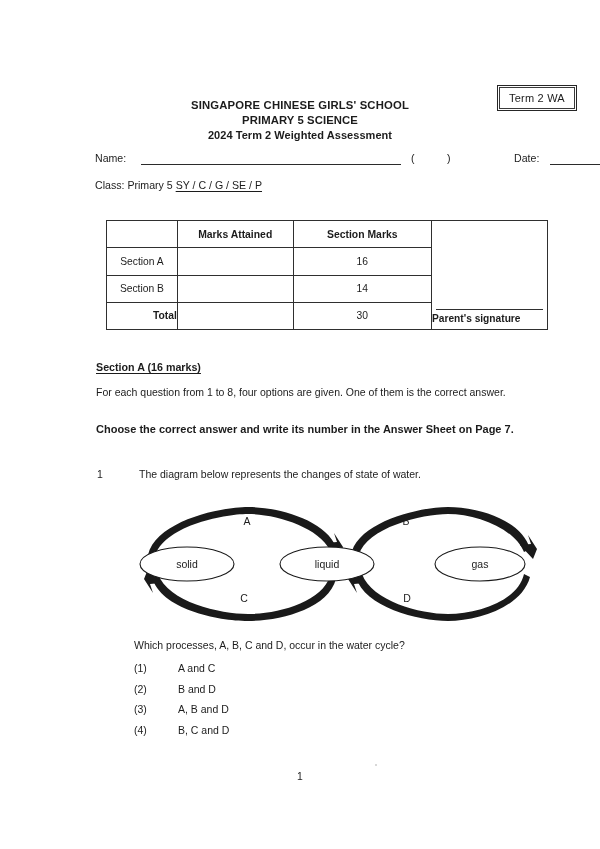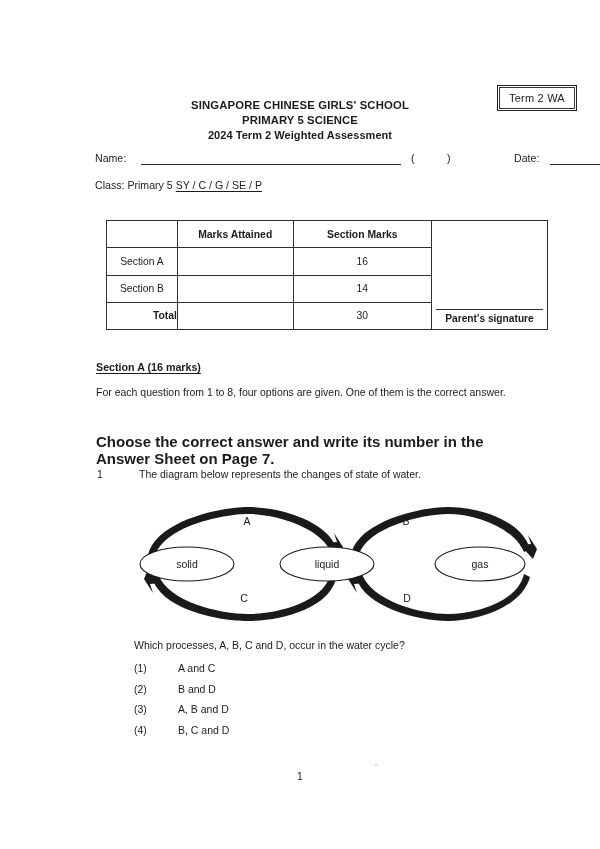--- a/index.html
+++ b/index.html
@@ -154,21 +154,20 @@
     position: absolute;
     left: 4px;
     right: 4px;
     top: 88px;
     border-bottom: 1px solid #2f2f2f;
   }
   .signature-label {
     position: absolute;
     left: 0; right: 0;
     top: 92px;
-    text-align: center;
     font-size: 10.2px;
     font-weight: bold;
   }
 
   
   .section-title {
     position: absolute;
     left: 96px;
     top: 361px;
     font-size: 10.7px;
@@ -180,23 +179,23 @@
     position: absolute;
     left: 96px;
     top: 385px;
     width: 420px;
     font-size: 10.5px;
     line-height: 15.5px;
   }
   .section-instruction {
     position: absolute;
     left: 96px;
-    top: 433px;
+    top: 423px;
     width: 440px;
-    font-size: 15px;
+    font-size: 11px;
     font-weight: bold;
   }
 
   
   .q-number {
     position: absolute;
     left: 97px;
     top: 468px;
     font-size: 10.5px;
   }

